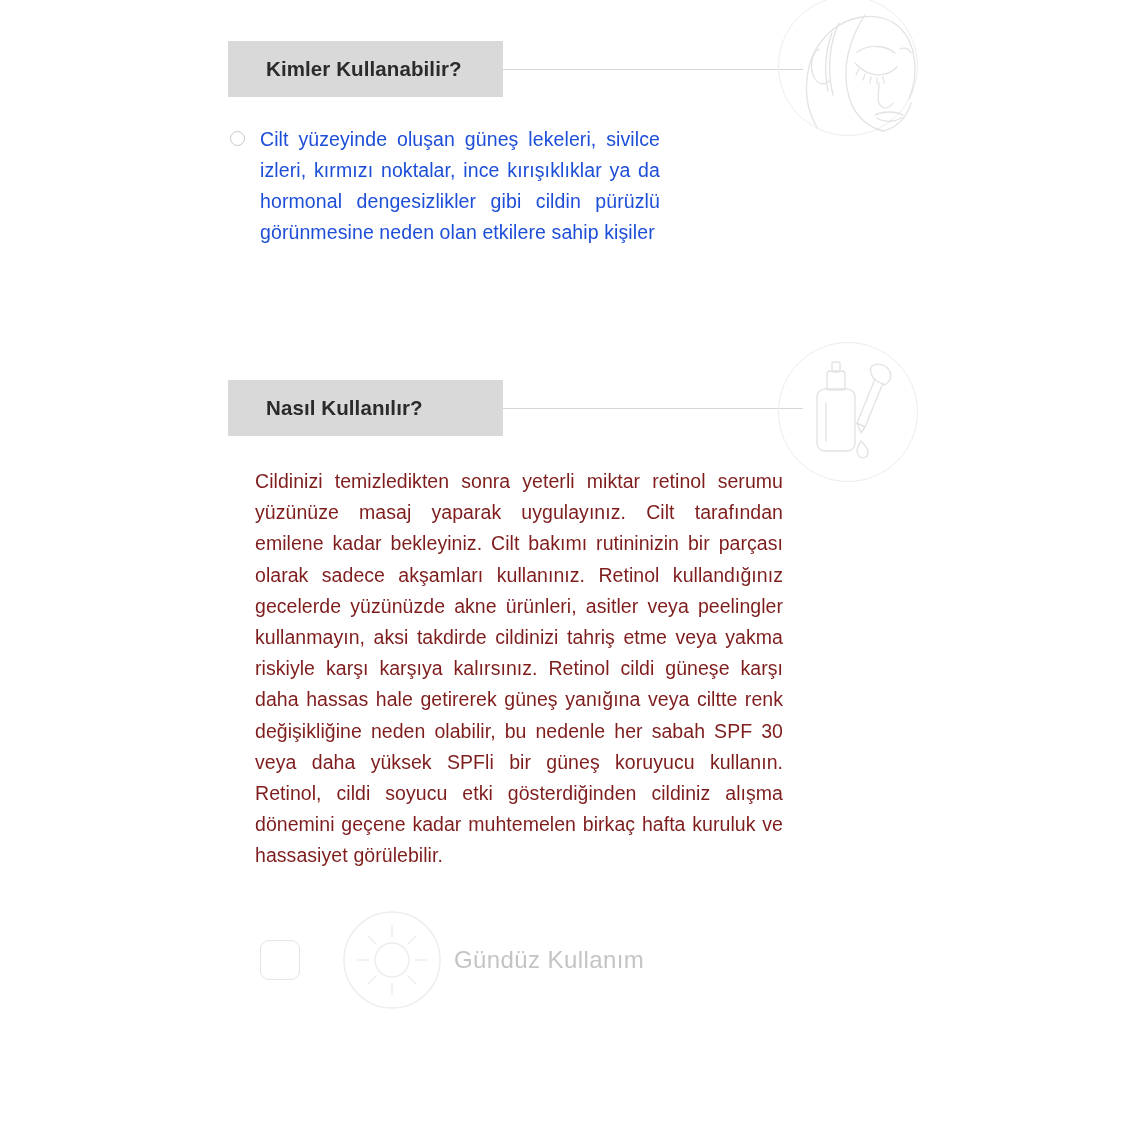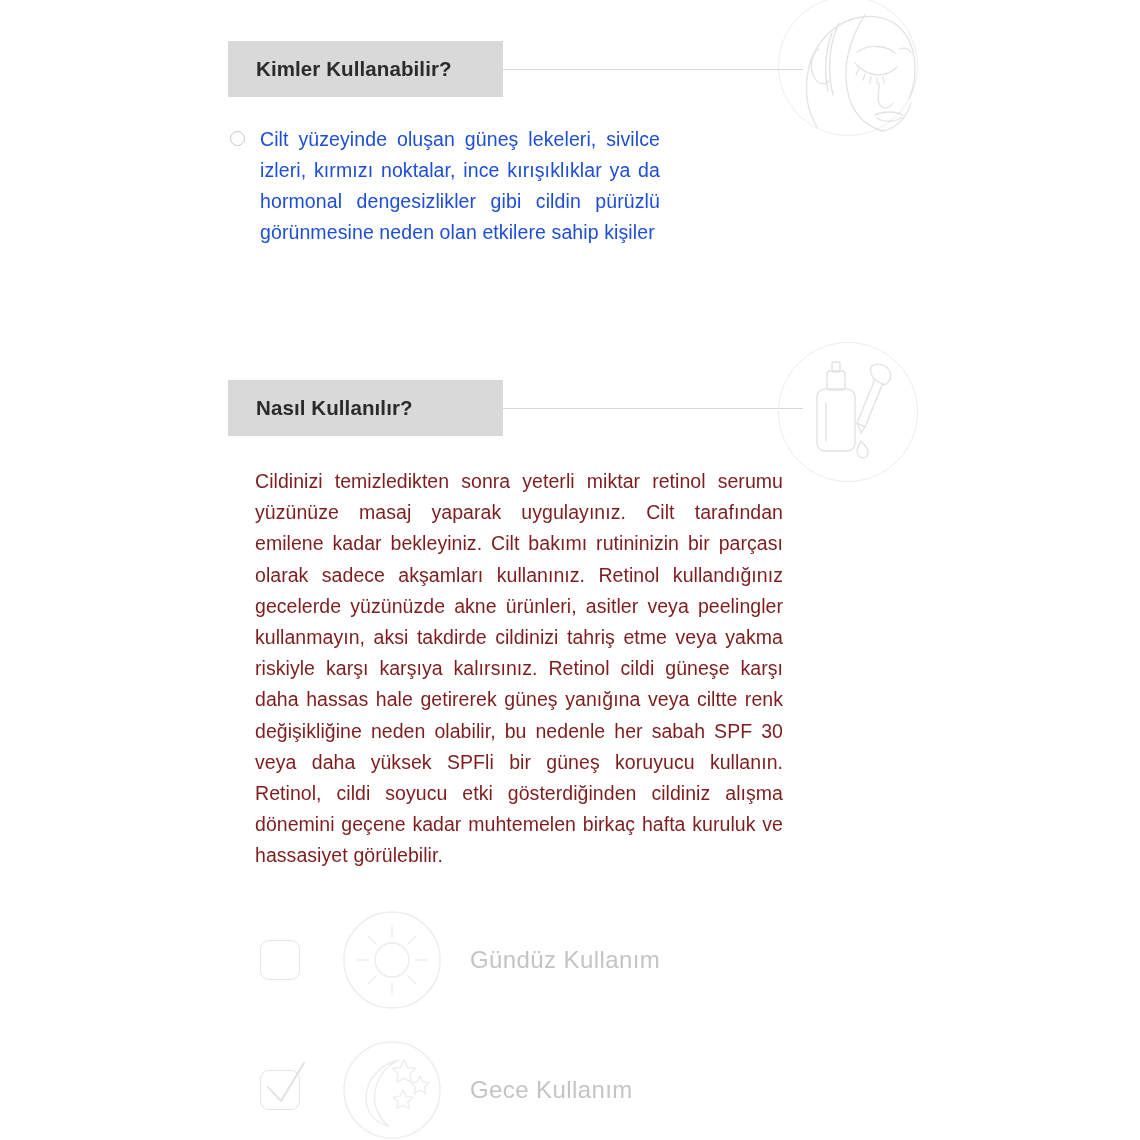--- a/index.html
+++ b/index.html
@@ -28,20 +28,21 @@
     display: flex;
     align-items: center;
   }
   .header-band .band-title {
     font-size: 20.5px;
     font-weight: bold;
     color: #2b2b2b;
     letter-spacing: 0.1px;
     padding-left: 28px;
     white-space: nowrap;
+    margin-left: 10px;
   }
 
   
   .connector {
     position: absolute;
     height: 1px;
     background: #d6d6d6;
   }
 
   
@@ -113,21 +114,21 @@
     height: 58px;
     overflow: visible;
   }
   .usage-icon {
     flex: 0 0 auto;
     margin-left: 42px;
     width: 100px;
     height: 100px;
   }
   .usage-label {
-    margin-left: 28px;
+    margin-left: 12px;
     font-size: 24px;
     color: #c4c4c4;
     letter-spacing: 0.4px;
     white-space: nowrap;
   }
 </style>
 </head>
 <body>
 
 <div class="page">
@@ -227,40 +228,14 @@
           <path d="M66 66 L74 74"></path>
           <path d="M74 26 L66 34"></path>
           <path d="M34 66 L26 74"></path>
         </g>
       </svg>
     </div>
 
     <span class="usage-label">Gündüz Kullanım</span>
   </div>
 
-  <div class="usage-row" style="left:260px; top:1040px;">
-
-    <div class="usage-checkbox">
-      <svg class="tick" viewBox="0 0 58 58">
-        <path d="M11 30 L24 44 L47 6" fill="none" stroke="#e0e0e0" stroke-width="1.8" stroke-linecap="round" stroke-linejoin="round"></path>
-      </svg>
-    </div>
-
-    <div class="usage-icon">
-      <svg width="100" height="100" viewBox="0 0 100 100" aria-hidden="true">
-        <g fill="none" stroke="#ededed" stroke-width="1.4" stroke-linecap="round" stroke-linejoin="round">
-          <circle cx="50" cy="50" r="48"></circle>
-
-          <path d="M57 20 C38 24 24 40 24 58 C24 72 33 83 46 86 C36 76 31 64 33 52 C35 37 45 25 57 20 Z"></path>
-
-          <path d="M62 20 L65.6 27.3 L73.6 28.5 L67.8 34.1 L69.2 42.1 L62 38.3 L54.8 42.1 L56.2 34.1 L50.4 28.5 L58.4 27.3 Z"></path>
-
-          <path d="M78 36 L80.8 41.7 L87.1 42.6 L82.5 47 L83.6 53.3 L78 50.3 L72.4 53.3 L73.5 47 L68.9 42.6 L75.2 41.7 Z"></path>
-
-          <path d="M61 50 L64 56.1 L70.8 57.1 L65.9 61.8 L67.1 68.5 L61 65.3 L54.9 68.5 L56.1 61.8 L51.2 57.1 L58 56.1 Z"></path>
-        </g>
-      </svg>
-    </div>
-
-    <span class="usage-label">Gece Kullanım</span>
-  </div>
 
 </div>
 
 </body></html>

